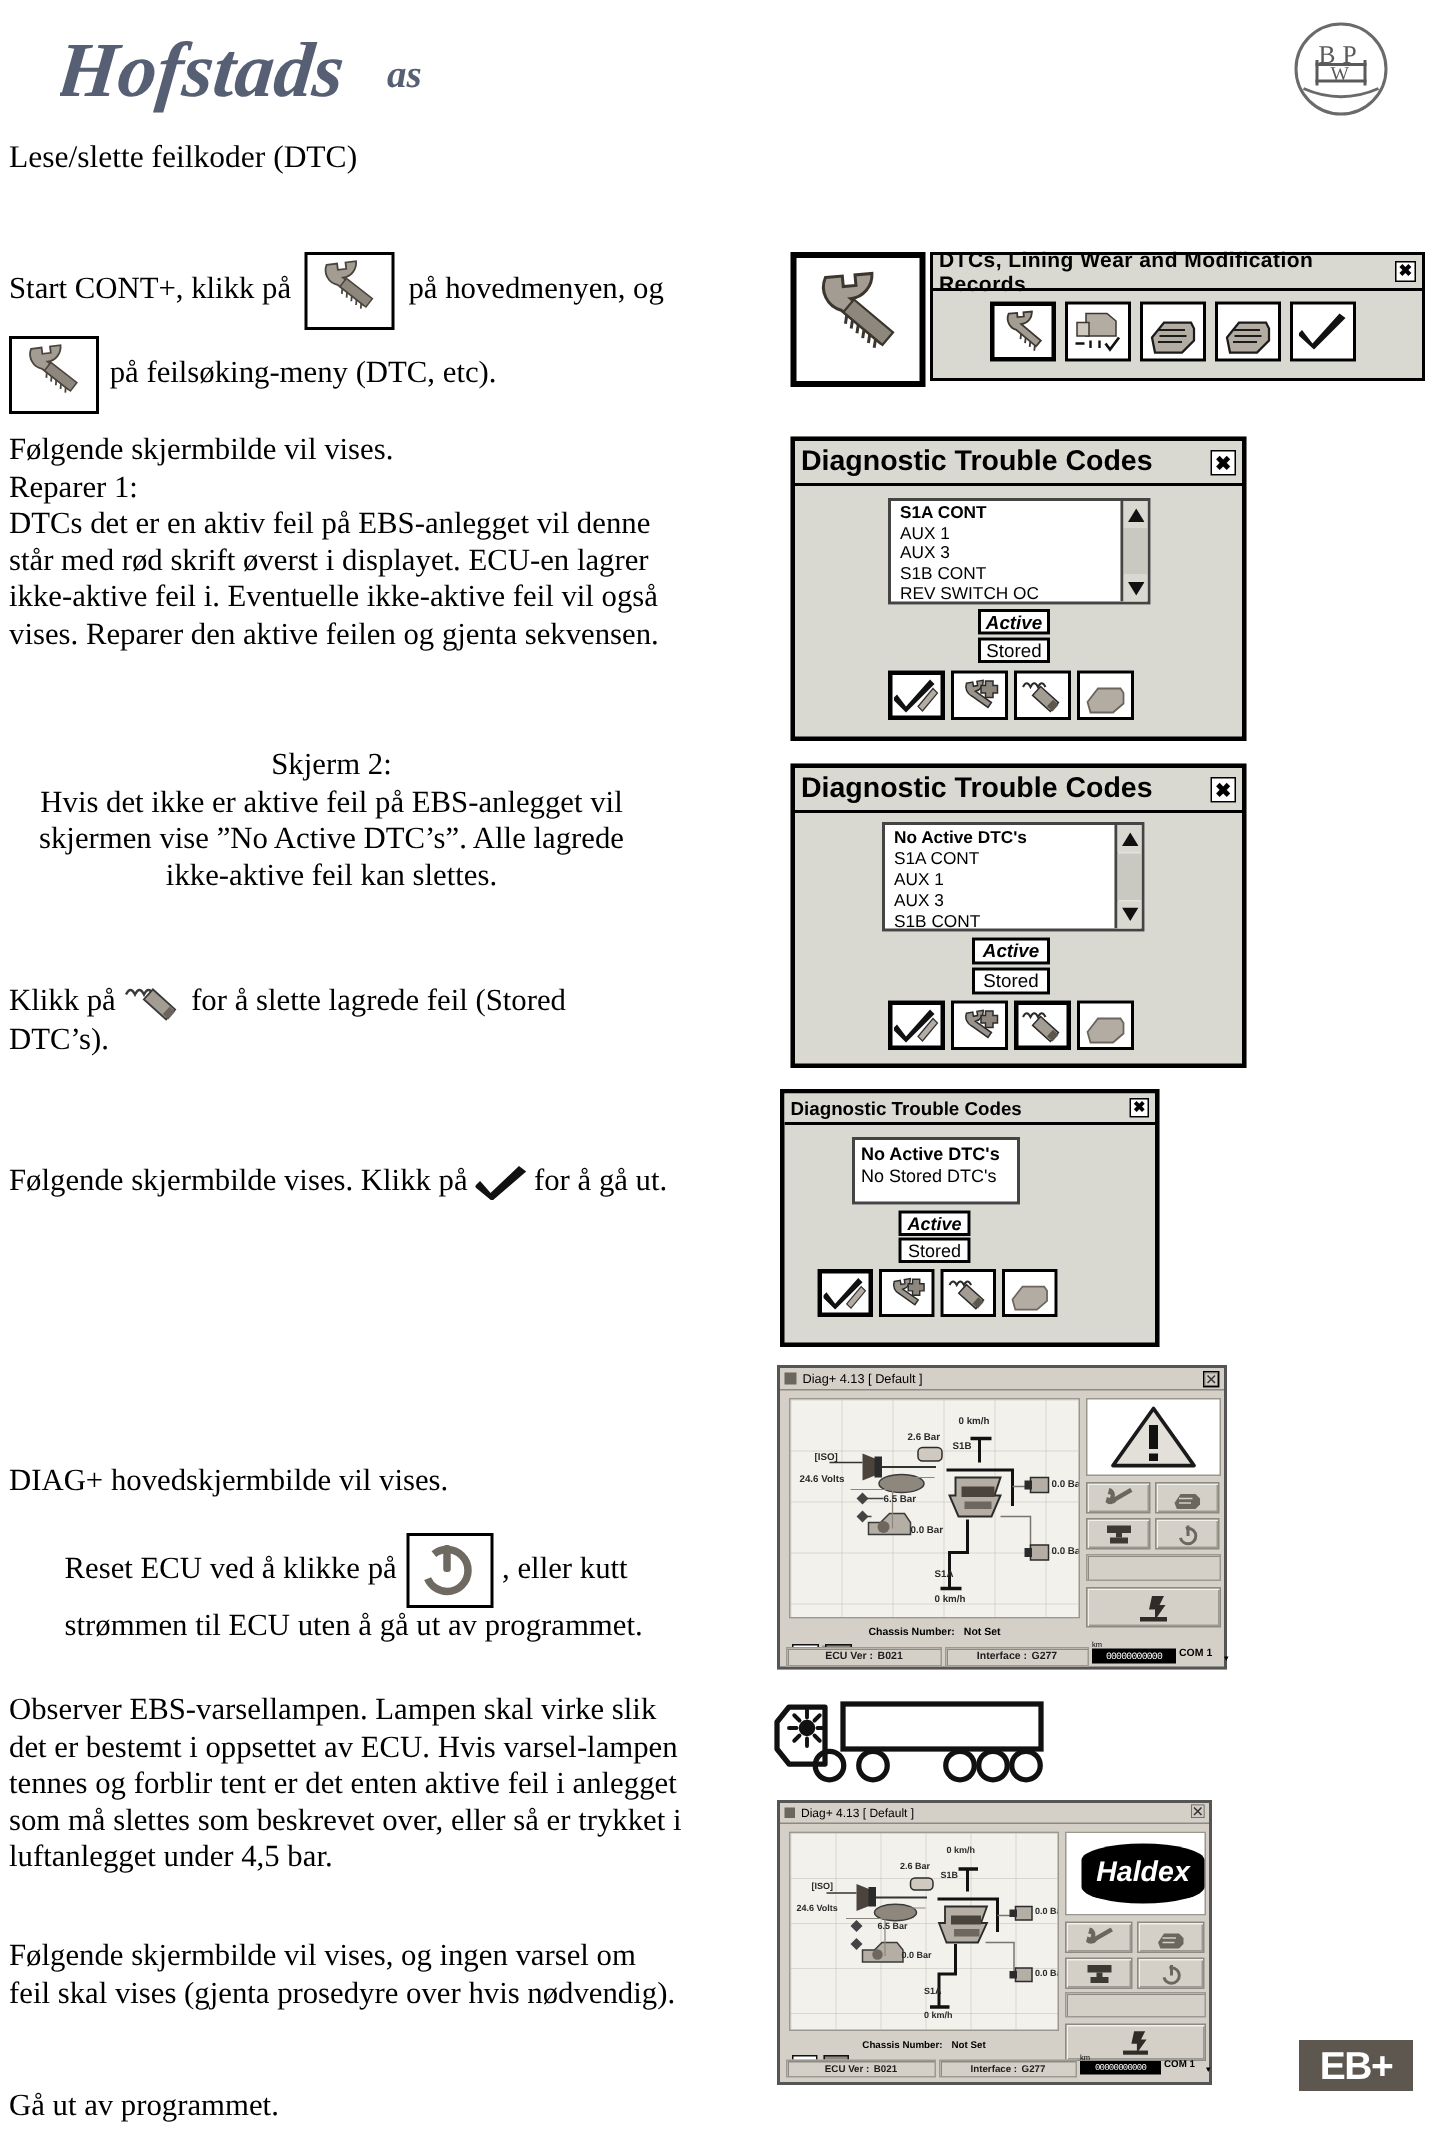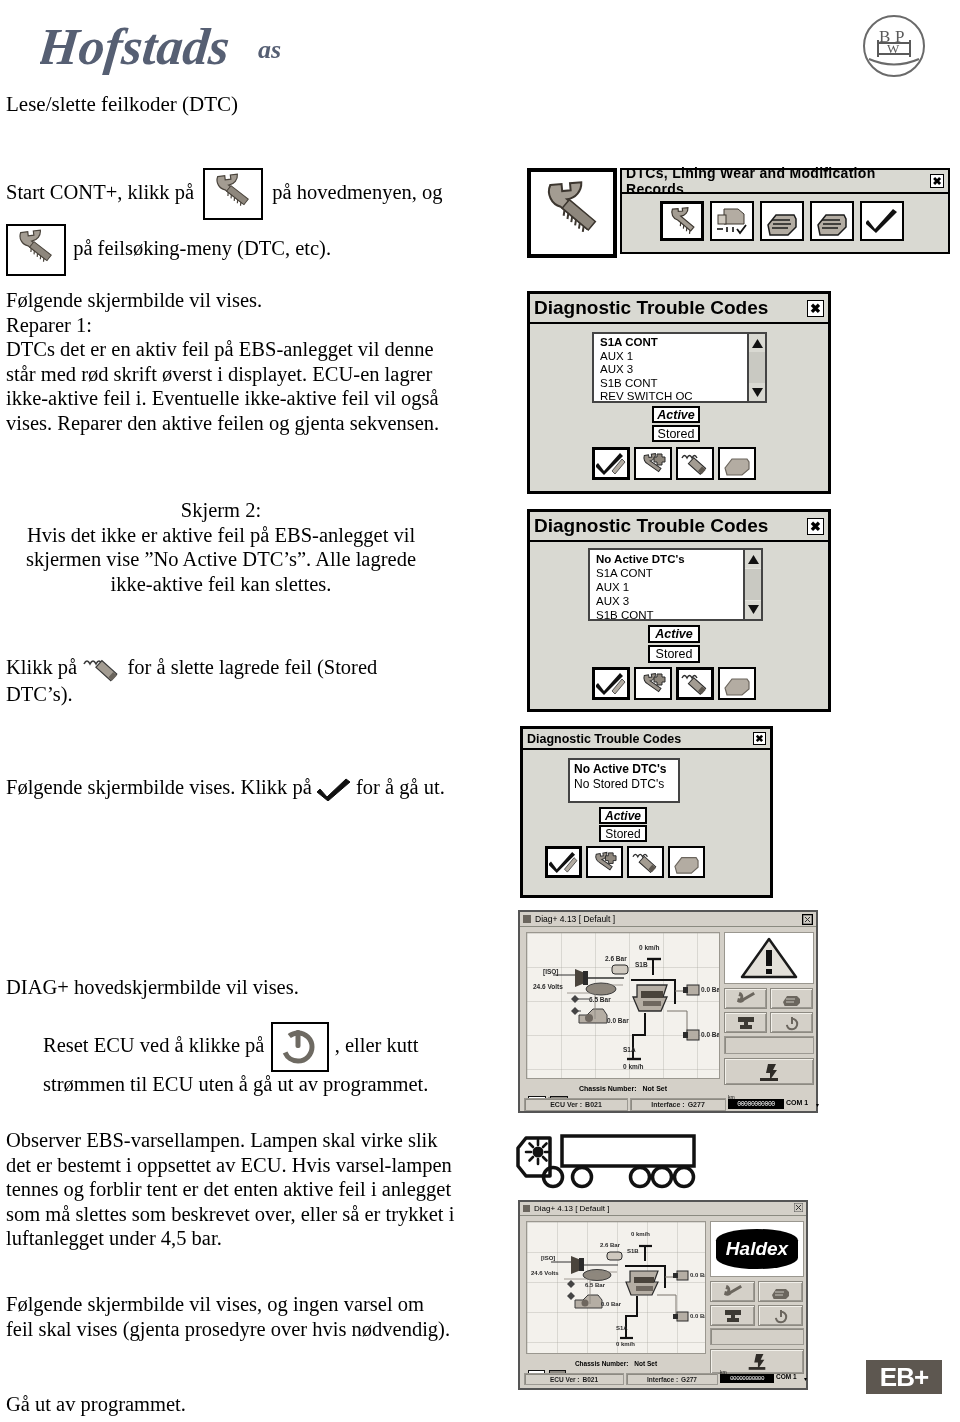--- a/index.html
+++ b/index.html
@@ -742,21 +742,21 @@
     <span class="diaglabel" style="left:104px;top:9px;font-size:6px;">0 km/h</span>
     <span class="diaglabel" style="left:100px;top:26px;font-size:6px;">S1B</span>
     <span class="diaglabel" style="left:58px;top:60px;font-size:6px;">6.5 Bar</span>
     <span class="diaglabel" style="left:74px;top:79px;font-size:6px;">0.0 Bar</span>
     <span class="diaglabel" style="left:163px;top:50px;font-size:6px;">0.0 Bar</span>
     <span class="diaglabel" style="left:163px;top:91px;font-size:6px;">0.0 Bar</span>
     <span class="diaglabel" style="left:89px;top:103px;font-size:6px;">S1A</span>
     <span class="diaglabel" style="left:89px;top:119px;font-size:6px;">0 km/h</span>
   </div>
 
-  <div style="position:absolute;left:190px;top:19px;width:94px;height:56px;background:#fff;border:1px solid #9a978f;box-sizing:border-box;display:flex;align-items:center;justify-content:center;">
+  <div style="position:absolute;left:190px;top:19px;width:94px;height:56px;background:#fff;border:1px solid #9a978f;box-sizing:border-box;display:flex;align-items:center;justify-content:flex-end;">
     <div class="haldex-logo" style="width:82px;height:40px;font-size:19px;">Haldex</div>
   </div>
 
   <div style="position:absolute;left:190px;top:79px;width:94px;display:flex;flex-wrap:wrap;gap:3px;">
     <div class="sidebtn" style="width:45px;height:21px;">
       <svg width="24" height="13" viewBox="0 0 24 13">
           <g transform="rotate(-30 12 6)">
         <path d="M2 5 l3 -3 l1.5 1.5 l1.5 -1.5 l-1.5 -1.5 l3 -3 a5 5 0 0 1 0 7 l12 0 l0 3 l-12 0 a5 5 0 0 1 -7 -3z" fill="#6b665e"></path>
       </g>
         </svg>

